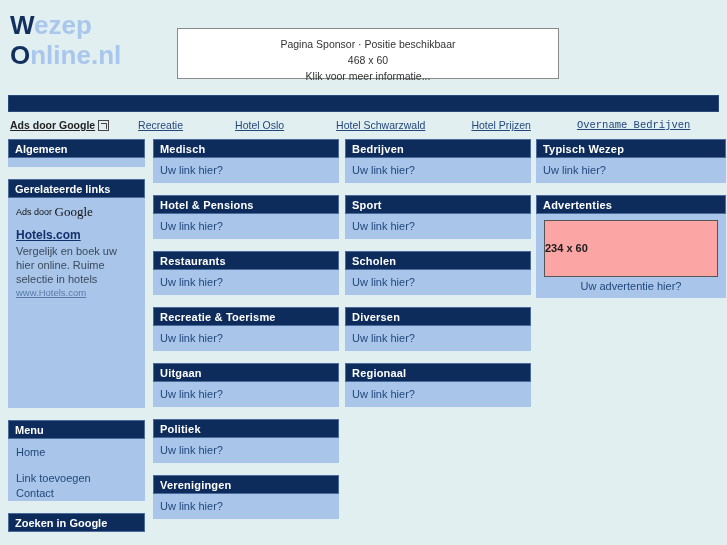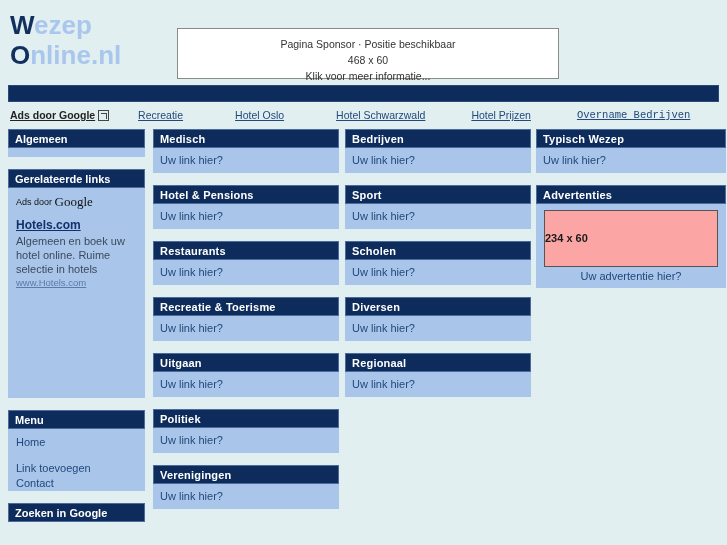--- a/index.html
+++ b/index.html
@@ -11,21 +11,21 @@
     height: 545px;
     background: #e2eff1;
     font-family: "Liberation Sans", sans-serif;
     font-size: 11px;
     color: #1b3a66;
     overflow: hidden;
     position: relative;
   }
   
   #header {
-    height: 85px;
+    height: 95px;
     position: relative;
   }
   #logo {
     position: absolute;
     left: 10px;
     top: 10px;
     font-size: 26px;
     font-weight: bold;
     line-height: 30px;
     letter-spacing: 0px;
@@ -283,21 +283,21 @@
       <div id="algemeen-body"></div>
     </div>
 
     <div class="panel">
       <div class="sb-head">Gerelateerde links</div>
       <div id="related-body">
         <div class="ads-by-google">
           <span>Ads door </span><span class="g-word">Google</span>
         </div>
         <span class="ad-title">Hotels.com</span>
-        <div class="ad-desc">Algemeen en boek uw hotel online. Ruime selectie in hotels</div>
+        <div class="ad-desc">Vergelijk en boek uw hier online. Ruime selectie in hotels</div>
         <span class="ad-url">www.Hotels.com</span>
       </div>
     </div>
 
     <div class="panel">
       <div class="sb-head">Menu</div>
       <div id="menu-body">
         <span class="mi">Home</span>
         <div class="spacer"></div>
         <span class="mi">Link toevoegen</span>

